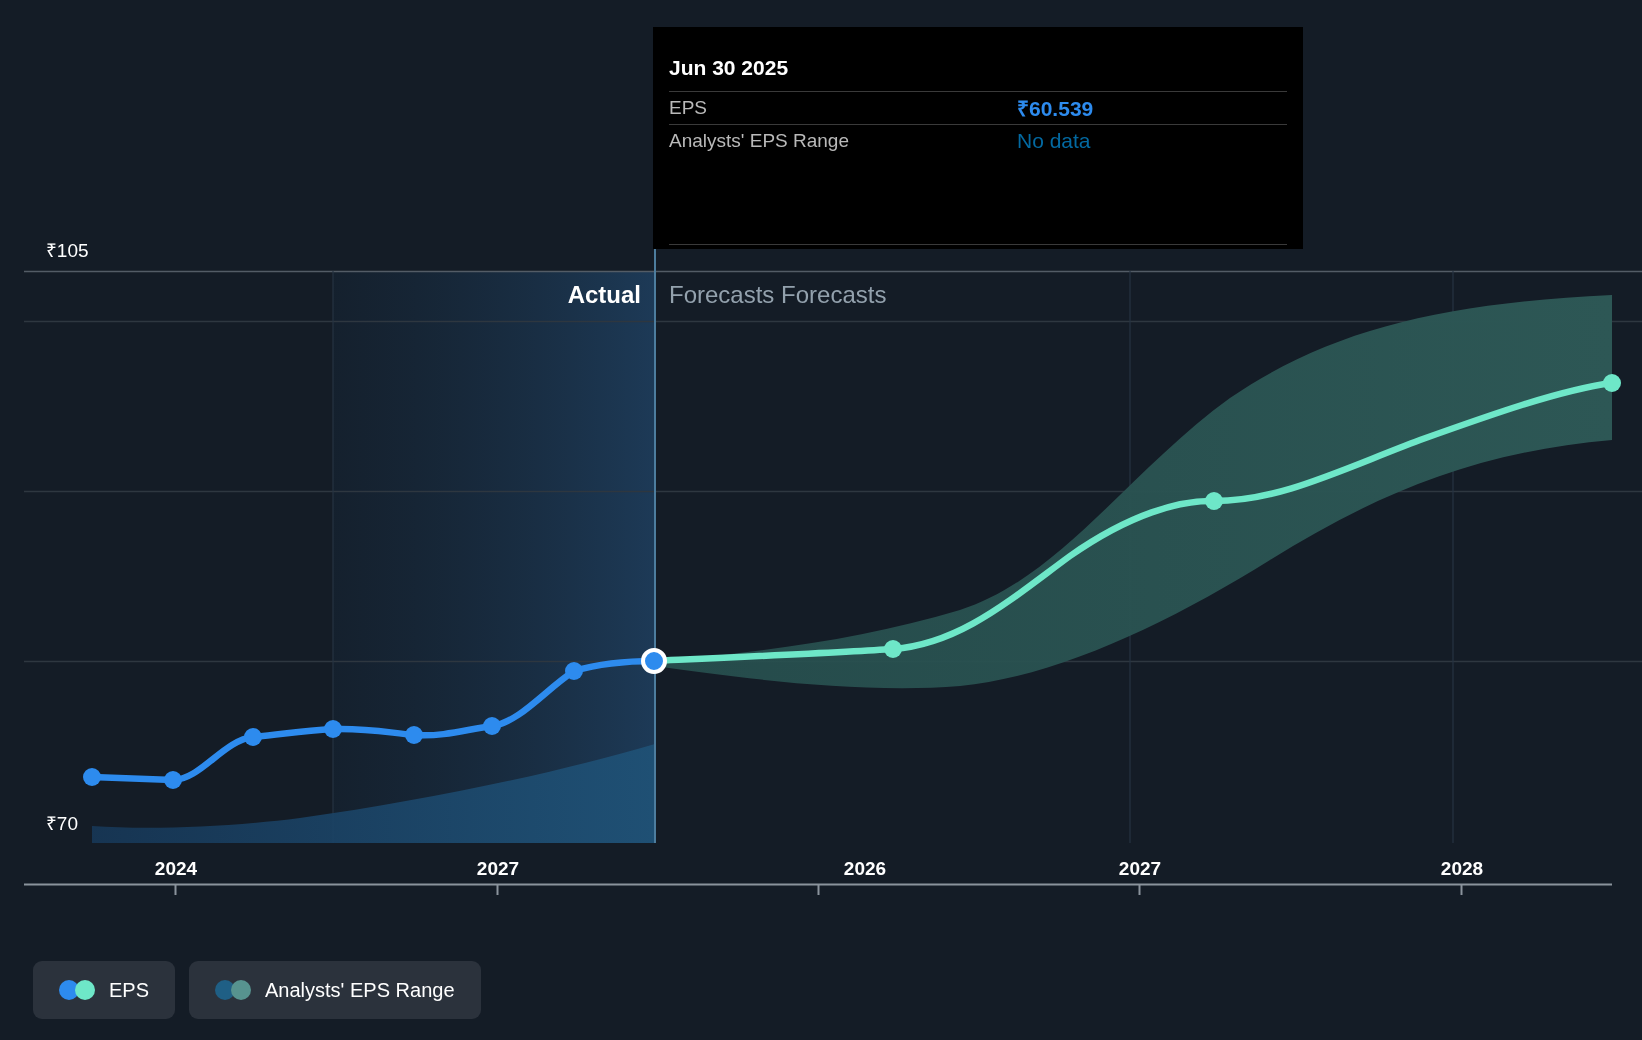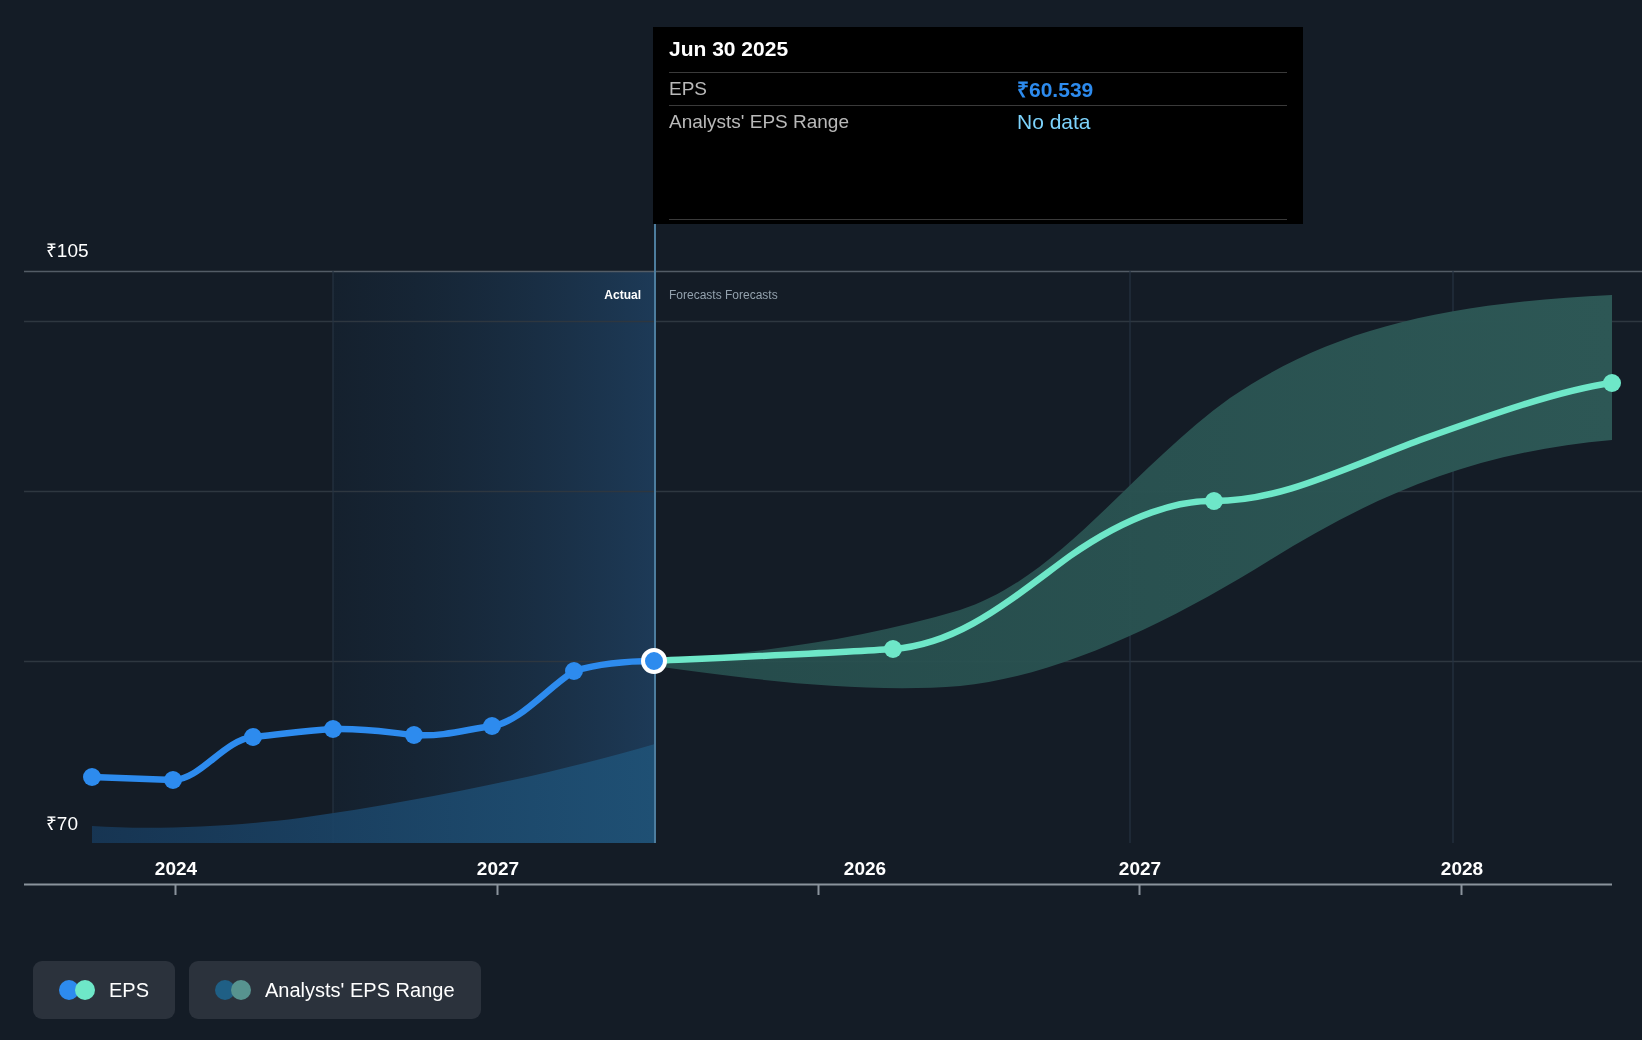--- a/index.html
+++ b/index.html
@@ -11,21 +11,21 @@
   }
   #root { position: relative; width: 1642px; height: 1040px; background: #141c26; }
 
   
   .plot-wrap { position: absolute; left: 0; top: 0; width: 1642px; height: 900px; }
   .svg-layer { position: absolute; left: 0; top: 0; }
 
   
   .region-label {
     position: absolute; top: 281px;
-    font-size: 12px; line-height: 28px; white-space: nowrap;
+    font-size: 24px; line-height: 28px; white-space: nowrap;
   }
   .region-label.actual { right: 1642px; color: #ffffff; font-weight: 700;
     left: 0; text-align: right; width: 641px; right: auto; }
   .region-label.forecast { left: 669px; color: #93a1ad; font-weight: 400; }
 
   
   .y-label {
     position: absolute; left: 46px;
     font-size: 19px; color: #ffffff; white-space: nowrap;
   }
@@ -36,37 +36,37 @@
   .x-label {
     position: absolute; top: 858px;
     font-size: 19px; color: #ffffff; transform: translateX(-50%);
     white-space: nowrap;
     font-weight: bold;
   }
 
   
   .tooltip {
     position: absolute; left: 653px; top: 27px;
-    width: 650px; height: 197px;
+    width: 650px; height: 222px;
     background: #000000;
-    padding: 8px 16px 0 16px;
+    padding: 27px 16px 0 16px;
     z-index: 40;
   }
   .tt-title {
     color: #ffffff; font-size: 21px; font-weight: 700;
     line-height: 28px; padding-bottom: 9px;
   }
   .tt-row {
     display: flex; align-items: center;
     border-top: 1px solid #3a3a3a;
     height: 33px;
   }
   .tt-key { color: #b9b9b9; font-size: 19px; flex: 0 0 348px; }
   .tt-val { font-size: 21px; font-weight: 700; color: #2d8bee; }
-  .tt-val.nodata { color: #7dd3fc; font-weight: 400; }
+  .tt-val.nodata { color: #0369a1; font-weight: 400; }
   .tt-footer {
     position: absolute; left: 16px; right: 16px; bottom: 4px;
     border-top: 1px solid #3a3a3a; height: 1px;
   }
 
   
   .legend { position: absolute; left: 33px; top: 961px; display: flex; gap: 14px; }
   .legend-item {
     display: flex; align-items: center; gap: 14px;
     background: #2b323c; border-radius: 9px;

